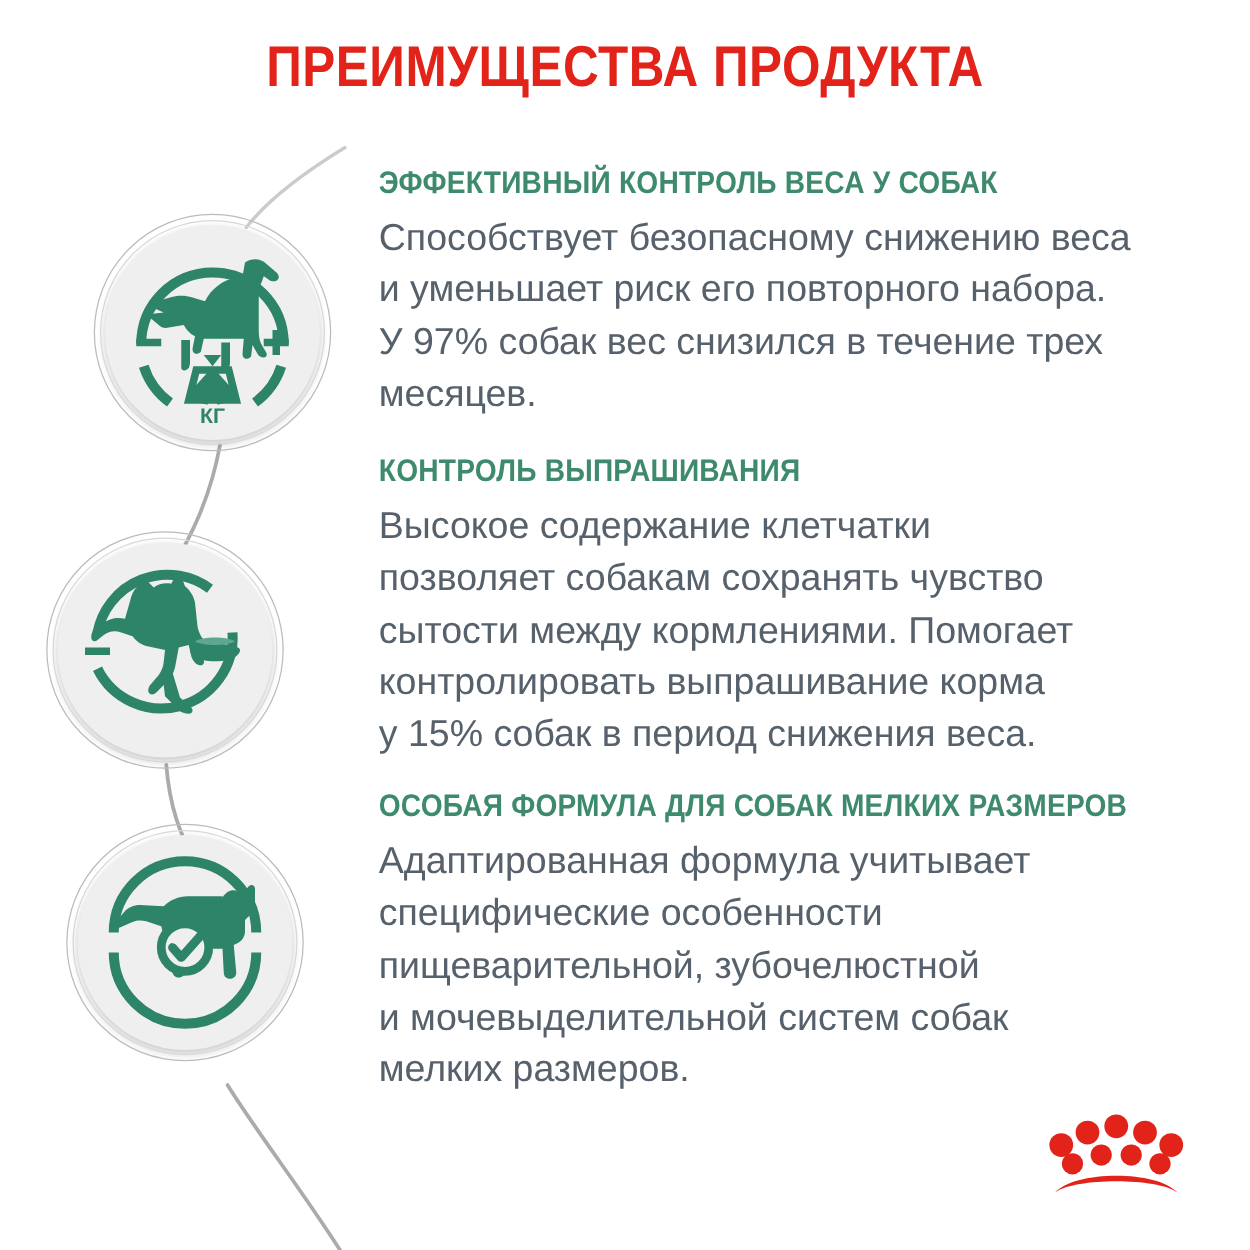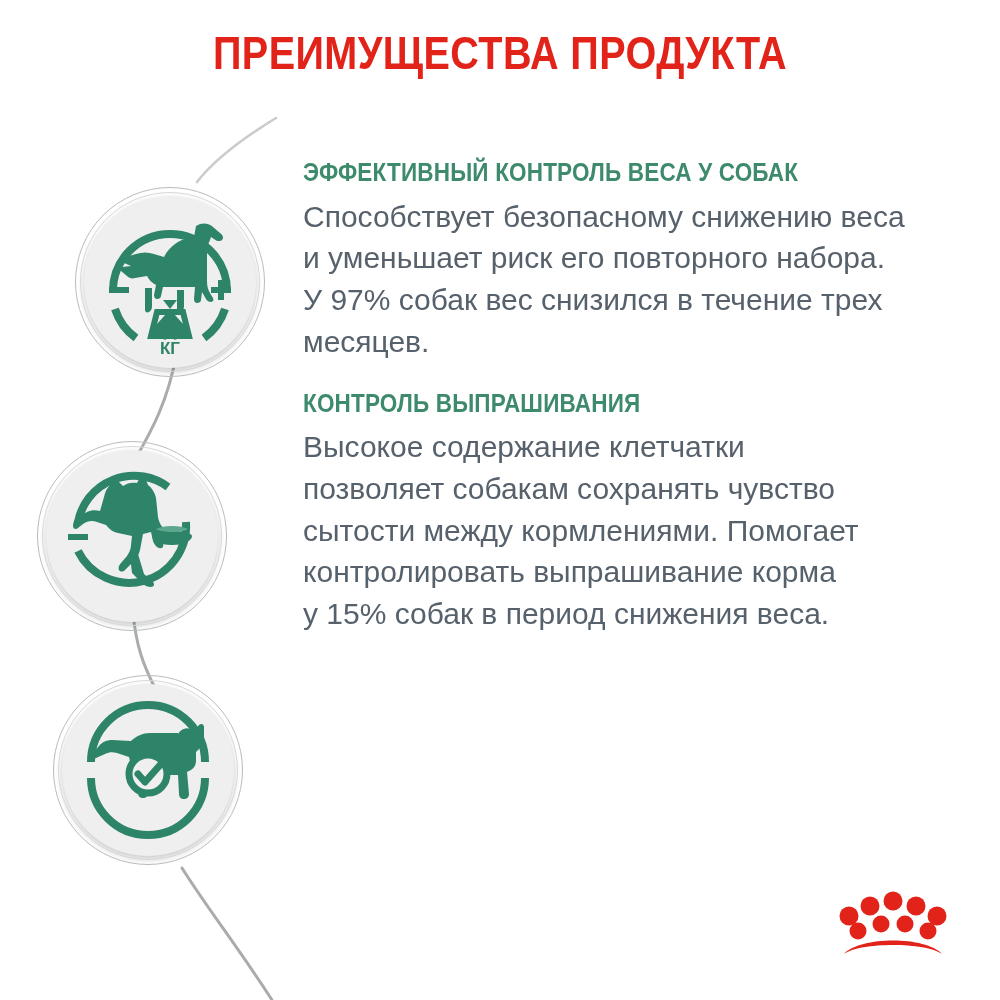--- a/index.html
+++ b/index.html
@@ -33,21 +33,21 @@
     line-height: 1.1;
     transform: scaleX(0.86);
     transform-origin: 50% 50%;
     white-space: nowrap;
   }
 
   
   #icon-column {
     position: absolute;
     left: 0;
-    top: 16px;
+    top: 0;
     width: 300px;
     height: 836px;
   }
   .thread-svg {
     position: absolute;
     left: 0;
     top: 0;
     width: 1000px;
     height: 1000px;
     pointer-events: none;
@@ -81,21 +81,21 @@
     left: 0; top: 0; right: 0; bottom: 0;
     border-radius: 50%;
     overflow: hidden;
   }
   .badge svg { display: block; }
 
   
   #content {
     position: absolute;
     left: 303px;
-    top: 158px;
+    top: 132px;
     width: 660px;
   }
   .section { margin-bottom: 18px; }
   .section-heading {
     color: #3E8A6C;
     font-size: 25px;
     font-weight: bold;
     line-height: 1.15;
     letter-spacing: 0.2px;
     transform: scaleX(0.9);
@@ -276,20 +276,28 @@
 
     <div class="section" id="section-2">
       <h2 class="section-heading">КОНТРОЛЬ ВЫПРАШИВАНИЯ</h2>
       <p class="section-body">Высокое содержание клетчатки
 позволяет собакам сохранять чувство
 сытости между кормлениями. Помогает
 контролировать выпрашивание корма
 у 15% собак в период снижения веса.</p>
     </div>
 
+    <div class="section" id="section-3">
+      <h2 class="section-heading">ОСОБАЯ ФОРМУЛА ДЛЯ СОБАК МЕЛКИХ РАЗМЕРОВ</h2>
+      <p class="section-body">Адаптированная формула учитывает
+специфические особенности
+пищеварительной, зубочелюстной
+и мочевыделительной систем собак
+мелких размеров.</p>
+    </div>
   </div>
 
   <svg id="brand-logo" viewBox="0 0 110 78" xmlns="http://www.w3.org/2000/svg">
     <g fill="#E2231A">
 
       <circle cx="11" cy="32" r="9.5"></circle>
       <circle cx="32" cy="22" r="9.5"></circle>
       <circle cx="55" cy="17" r="9.5"></circle>
       <circle cx="78" cy="22" r="9.5"></circle>
       <circle cx="99" cy="32" r="9.5"></circle>

